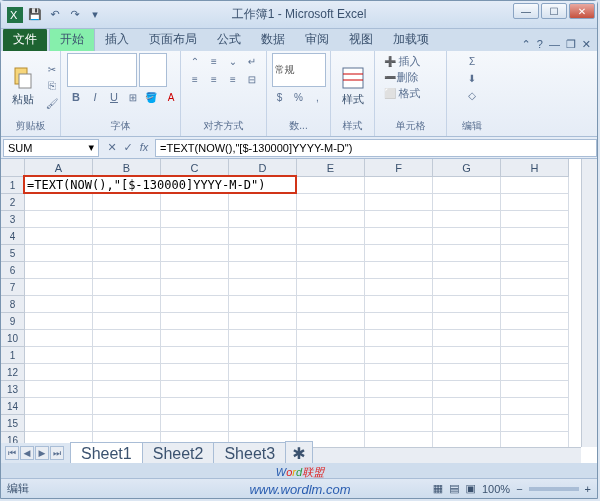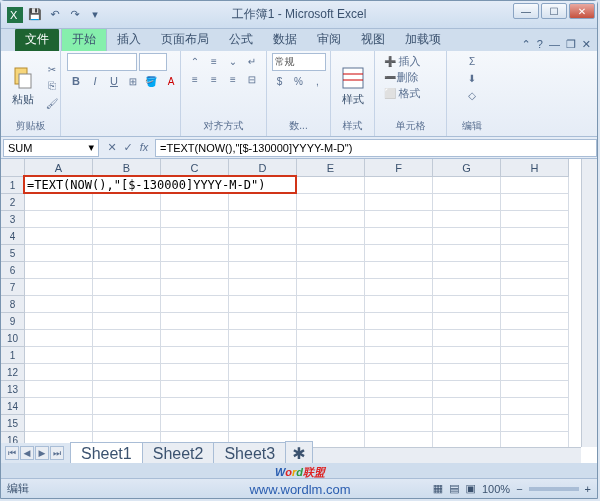--- a/index.html
+++ b/index.html
@@ -5,35 +5,35 @@
 *{box-sizing:border-box;margin:0;padding:0;font-family:"Microsoft YaHei",SimSun,Arial,sans-serif;font-size:11px}
 body{background:#dce6f2;width:600px;height:501px;overflow:hidden;position:relative}
 .window{background:#cfdded;border:1px solid #7a95b0;width:598px;height:499px;position:relative;border-radius:4px 4px 0 0}
 .titlebar{height:28px;background:linear-gradient(#e4ecf7,#cdddef);display:flex;align-items:center;border-bottom:1px solid #a9bdd6;position:relative}
 .qat{display:flex;gap:4px;padding:0 6px;align-items:center}
 .qat-btn{width:16px;height:16px;display:flex;align-items:center;justify-content:center;color:#436084}
 .title{position:absolute;left:50%;transform:translateX(-50%);color:#3b526f;font-size:12px}
 .win-btns{position:absolute;right:2px;top:2px;display:flex;gap:2px}
 .win-btn{width:26px;height:16px;background:linear-gradient(#f7fafd,#d6e2f0);border:1px solid #8aa4c3;border-radius:2px;display:flex;align-items:center;justify-content:center;font-size:10px;color:#3b526f}
 .win-btn.close{background:linear-gradient(#e9a8a0,#c5513e);color:#fff}
-.tabs{height:22px;display:flex;align-items:flex-end;padding-left:14px;background:#cfdded}
+.tabs{height:22px;display:flex;align-items:flex-end;padding-left:2px;background:#cfdded}
 .tab{padding:3px 10px;color:#3b526f;font-size:12px;border-top-left-radius:3px;border-top-right-radius:3px}
 .tab.file{background:#1e6331;color:#fff;margin-right:2px}
 .tab.active{background:#86efac;border:1px solid #a9bdd6;border-bottom:none}
 .tab-extras{position:absolute;right:6px;display:flex;gap:6px;color:#436084}
 .ribbon{height:86px;background:linear-gradient(#f5f8fc,#e5ecf6);border-bottom:1px solid #a9bdd6;display:flex}
 .rgroup{border-right:1px solid #c5d3e6;padding:2px 6px;display:flex;flex-direction:column;justify-content:space-between;position:relative}
 .rgroup-label{font-size:10px;color:#5a7091;text-align:center;padding-bottom:1px}
 .rgroup-body{flex:1;display:flex;align-items:center;gap:4px}
 .big-btn{display:flex;flex-direction:column;align-items:center;gap:2px;padding:2px 4px;color:#3b526f}
 .icon{width:16px;height:16px}
 .icon-lg{width:24px;height:24px}
 .btn-stack{display:flex;flex-direction:column;gap:1px}
 .mini-btn{width:18px;height:16px;border:1px solid transparent;display:flex;align-items:center;justify-content:center;color:#5a7091;font-size:10px}
-.sel{height:18px;border:1px solid #a9bdd6;background:#fff;font-size:10px;padding:8px 2px;color:#555}
+.sel{height:18px;border:1px solid #a9bdd6;background:#fff;font-size:10px;padding:16px 2px;color:#555}
 .formula-row{height:22px;background:#e5ecf6;border-bottom:1px solid #a9bdd6;display:flex;align-items:center}
 .namebox{width:96px;height:18px;border:1px solid #a9bdd6;background:#fff;margin:0 2px;padding:0 4px;display:flex;align-items:center;justify-content:space-between}
 .fx-btns{display:flex;gap:2px;padding:0 4px;color:#5a7091}
 .fx-btns span{width:14px;text-align:center}
 .formula-input{flex:1;height:18px;border:1px solid #a9bdd6;background:#fff;padding:0 4px;display:flex;align-items:center;font-family:SimSun,Consolas,monospace;font-size:12px}
 .grid-area{position:relative;background:#fff;height:304px;overflow:hidden}
 .corner{position:absolute;left:0;top:0;width:24px;height:18px;background:#e9edf3;border-right:1px solid #c1cad6;border-bottom:1px solid #c1cad6}
 .col-headers{position:absolute;left:24px;top:0;right:16px;height:18px;display:flex}
 .ch{width:68px;background:#e9edf3;border-right:1px solid #c1cad6;border-bottom:1px solid #c1cad6;text-align:center;line-height:18px;color:#3b526f}
 .row-headers{position:absolute;left:0;top:18px;width:24px}
@@ -46,23 +46,23 @@
 .vscroll{position:absolute;right:0;top:0;width:16px;bottom:16px;background:#e9edf3;border-left:1px solid #c1cad6}
 .hscroll{position:absolute;left:0;right:16px;bottom:0;height:16px;background:#e9edf3;border-top:1px solid #c1cad6;display:flex;align-items:center}
 .sheet-tabs{position:absolute;left:0;bottom:0;height:20px;display:flex;align-items:center;background:#dce6f2;padding-left:4px;z-index:4}
 .st-nav{display:flex;gap:1px;margin-right:6px}
 .st-nav span{width:14px;height:14px;background:#e9edf3;border:1px solid #a9bdd6;font-size:9px;text-align:center;line-height:12px;color:#5a7091}
 .st{padding:2px 10px;background:#e9edf3;border:1px solid #a9bdd6;border-bottom:none;font-size:16px;color:#3b526f;margin-right:-1px}
 .st.active{background:#fff}
 .statusbar{position:absolute;left:0;right:0;bottom:0;height:20px;background:linear-gradient(#dfe8f4,#cedded);border-top:1px solid #a9bdd6;display:flex;align-items:center;padding:0 6px;color:#3b526f;font-size:11px;justify-content:space-between}
 .zoom{display:flex;align-items:center;gap:6px}
 .watermark{position:absolute;left:50%;bottom:4px;transform:translateX(-50%);z-index:10;text-align:center;pointer-events:none}
-.wm1{font-size:22px;font-weight:bold;font-style:italic}
+.wm1{font-size:22px;font-weight:normal;font-style:italic}
 .wm1 .w{color:#2a5db0}.wm1 .o1{color:#d22}.wm1 .r{color:#e8a400}.wm1 .d{color:#2a9a3e}.wm1 .cn{color:#d22}
-.wm2{font-size:13px;color:#2a5db0;}
+.wm2{font-size:13px;color:#2a5db0;font-style:italic}
 </style>
 </head>
 <body>
 
 <div class="window">
   <div class="titlebar">
     <div class="qat">
       <span class="qat-btn">
           <svg class="icon" viewBox="0 0 16 16">
             <rect width="16" height="16" fill="#217346"></rect>
@@ -133,20 +133,21 @@
               <i>I</i>
             </div>
           <div class="mini-btn">
               <u>U</u>
             </div>
           <div class="mini-btn">⊞</div>
           <div class="mini-btn">🪣</div>
           <div class="mini-btn" style="color:#c00">A</div>
         </div>
       </div>
+      <div class="rgroup-label">字体</div>
     </div>
     <div class="rgroup" style="width:86px">
       <div class="rgroup-body" style="flex-direction:column;gap:2px">
         <div style="display:flex;gap:1px">
           <div class="mini-btn">⌃</div>
           <div class="mini-btn">≡</div>
           <div class="mini-btn">⌄</div>
           <div class="mini-btn">↵</div>
         </div>
         <div style="display:flex;gap:1px">

